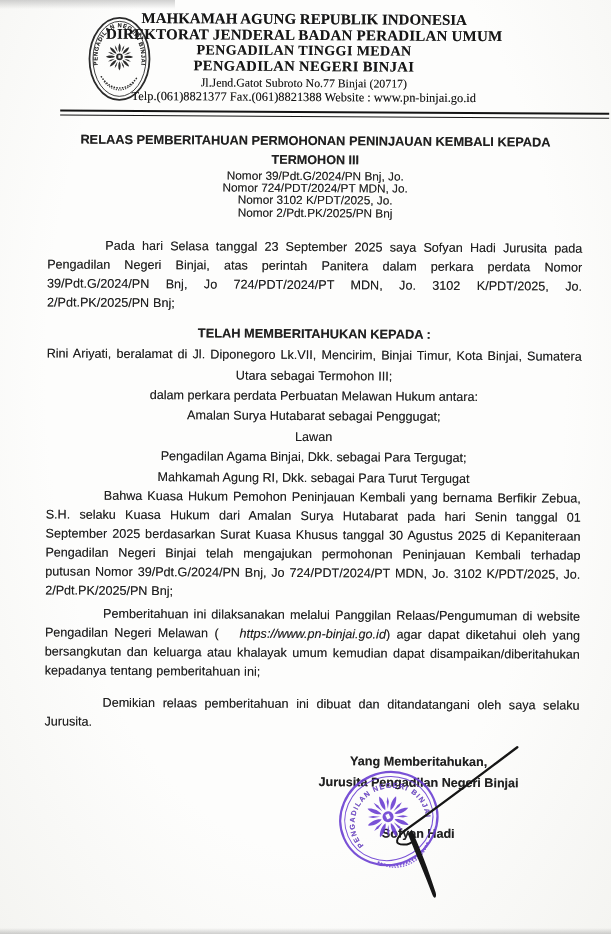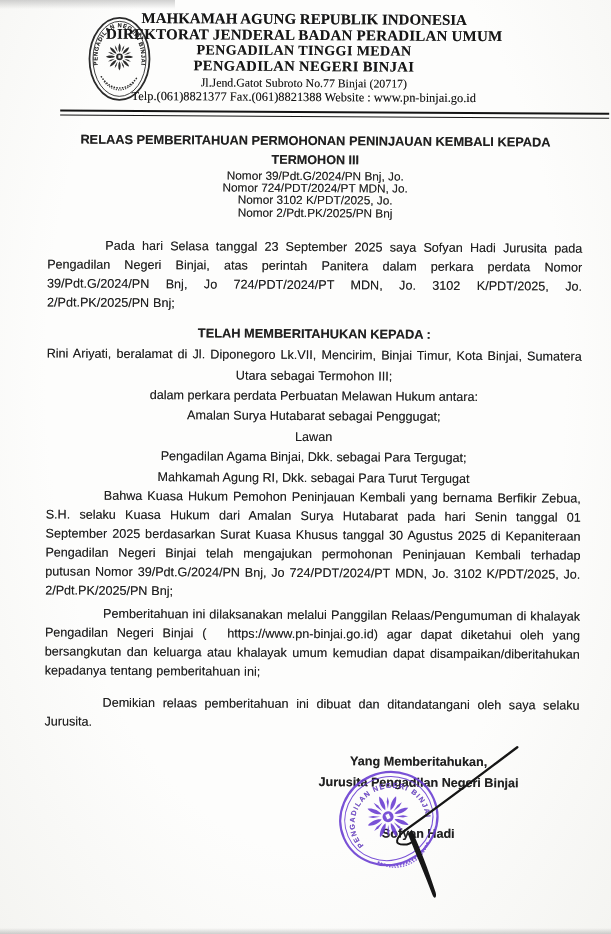--- a/index.html
+++ b/index.html
@@ -38,21 +38,21 @@
   .t2{font-size:12.6px;font-weight:bold;line-height:13px;margin-bottom:3px;}
   .tn{font-size:11.8px;line-height:12.2px;}
   
   .main{position:absolute;top:238px;left:46px;right:30px;font-size:12.6px;line-height:19px;}
   .para{margin:0;text-align:justify;text-indent:58px;word-spacing:.4px;}
   .notify{margin-top:12px;margin-bottom:4px;text-align:center;font-weight:bold;font-size:12.8px;line-height:15px;}
   .recipient{margin:0;text-align:justify;text-align-last:center;line-height:20.5px;word-spacing:.4px;}
   .vs div{text-align:center;line-height:20.4px;}
   .p3{margin-top:4px;}
   .p4{margin-top:13px;}
-  .url{margin-left:21px;}
+  .url{font-style:italic;margin-left:21px;}
   
   .sig-block{
     position:absolute;left:283px;top:754px;width:275px;text-align:center;
     font-weight:bold;font-size:12.6px;line-height:14px;z-index:1;
   }
   .sig-office{margin-top:7px;}
   .sig-name{margin-top:37px;}
   .sig-overlay{position:absolute;left:300px;top:740px;width:280px;height:175px;z-index:2;pointer-events:none;}
   
   .corner-tl{position:absolute;top:0;left:0;width:175px;height:9px;z-index:5;
@@ -127,21 +127,21 @@
       <div class="notify">TELAH MEMBERITAHUKAN KEPADA :</div>
       <p class="recipient">Rini Ariyati, beralamat di Jl. Diponegoro Lk.VII, Mencirim, Binjai Timur, Kota Binjai, Sumatera Utara sebagai Termohon III;</p>
       <div class="vs">
         <div>dalam perkara perdata Perbuatan Melawan Hukum antara:</div>
         <div>Amalan Surya Hutabarat sebagai Penggugat;</div>
         <div>Lawan</div>
         <div>Pengadilan Agama Binjai, Dkk. sebagai Para Tergugat;</div>
         <div>Mahkamah Agung RI, Dkk. sebagai Para Turut Tergugat</div>
       </div>
       <p class="para">Bahwa Kuasa Hukum Pemohon Peninjauan Kembali yang bernama Berfikir Zebua, S.H. selaku Kuasa Hukum dari Amalan Surya Hutabarat pada hari Senin tanggal 01 September 2025 berdasarkan Surat Kuasa Khusus tanggal 30 Agustus 2025 di Kepaniteraan Pengadilan Negeri Binjai telah mengajukan permohonan Peninjauan Kembali terhadap putusan Nomor 39/Pdt.G/2024/PN Bnj, Jo 724/PDT/2024/PT MDN, Jo. 3102 K/PDT/2025, Jo. 2/Pdt.PK/2025/PN Bnj;</p>
-      <p class="para p3"><span>Pemberitahuan ini dilaksanakan melalui Panggilan Relaas/Pengumuman di khalayak Pengadilan Negeri Binjai (</span><span class="url">https://www.pn-binjai.go.id</span><span>) agar dapat diketahui oleh yang bersangkutan dan keluarga atau khalayak umum kemudian dapat disampaikan/diberitahukan kepadanya tentang pemberitahuan ini;</span></p>
+      <p class="para p3"><span>Pemberitahuan ini dilaksanakan melalui Panggilan Relaas/Pengumuman di website Pengadilan Negeri Melawan (</span><span class="url">https://www.pn-binjai.go.id</span><span>) agar dapat diketahui oleh yang bersangkutan dan keluarga atau khalayak umum kemudian dapat disampaikan/diberitahukan kepadanya tentang pemberitahuan ini;</span></p>
       <p class="para p4">Demikian relaas pemberitahuan ini dibuat dan ditandatangani oleh saya selaku Jurusita.</p>
     </div>
 
     <div class="sig-block">
       <div>Yang Memberitahukan,</div>
       <div class="sig-office">Jurusita Pengadilan Negeri Binjai</div>
       <div class="sig-name">Sofyan Hadi</div>
     </div>
 
     <svg class="sig-overlay" viewBox="0 0 280 175" xmlns="http://www.w3.org/2000/svg">

